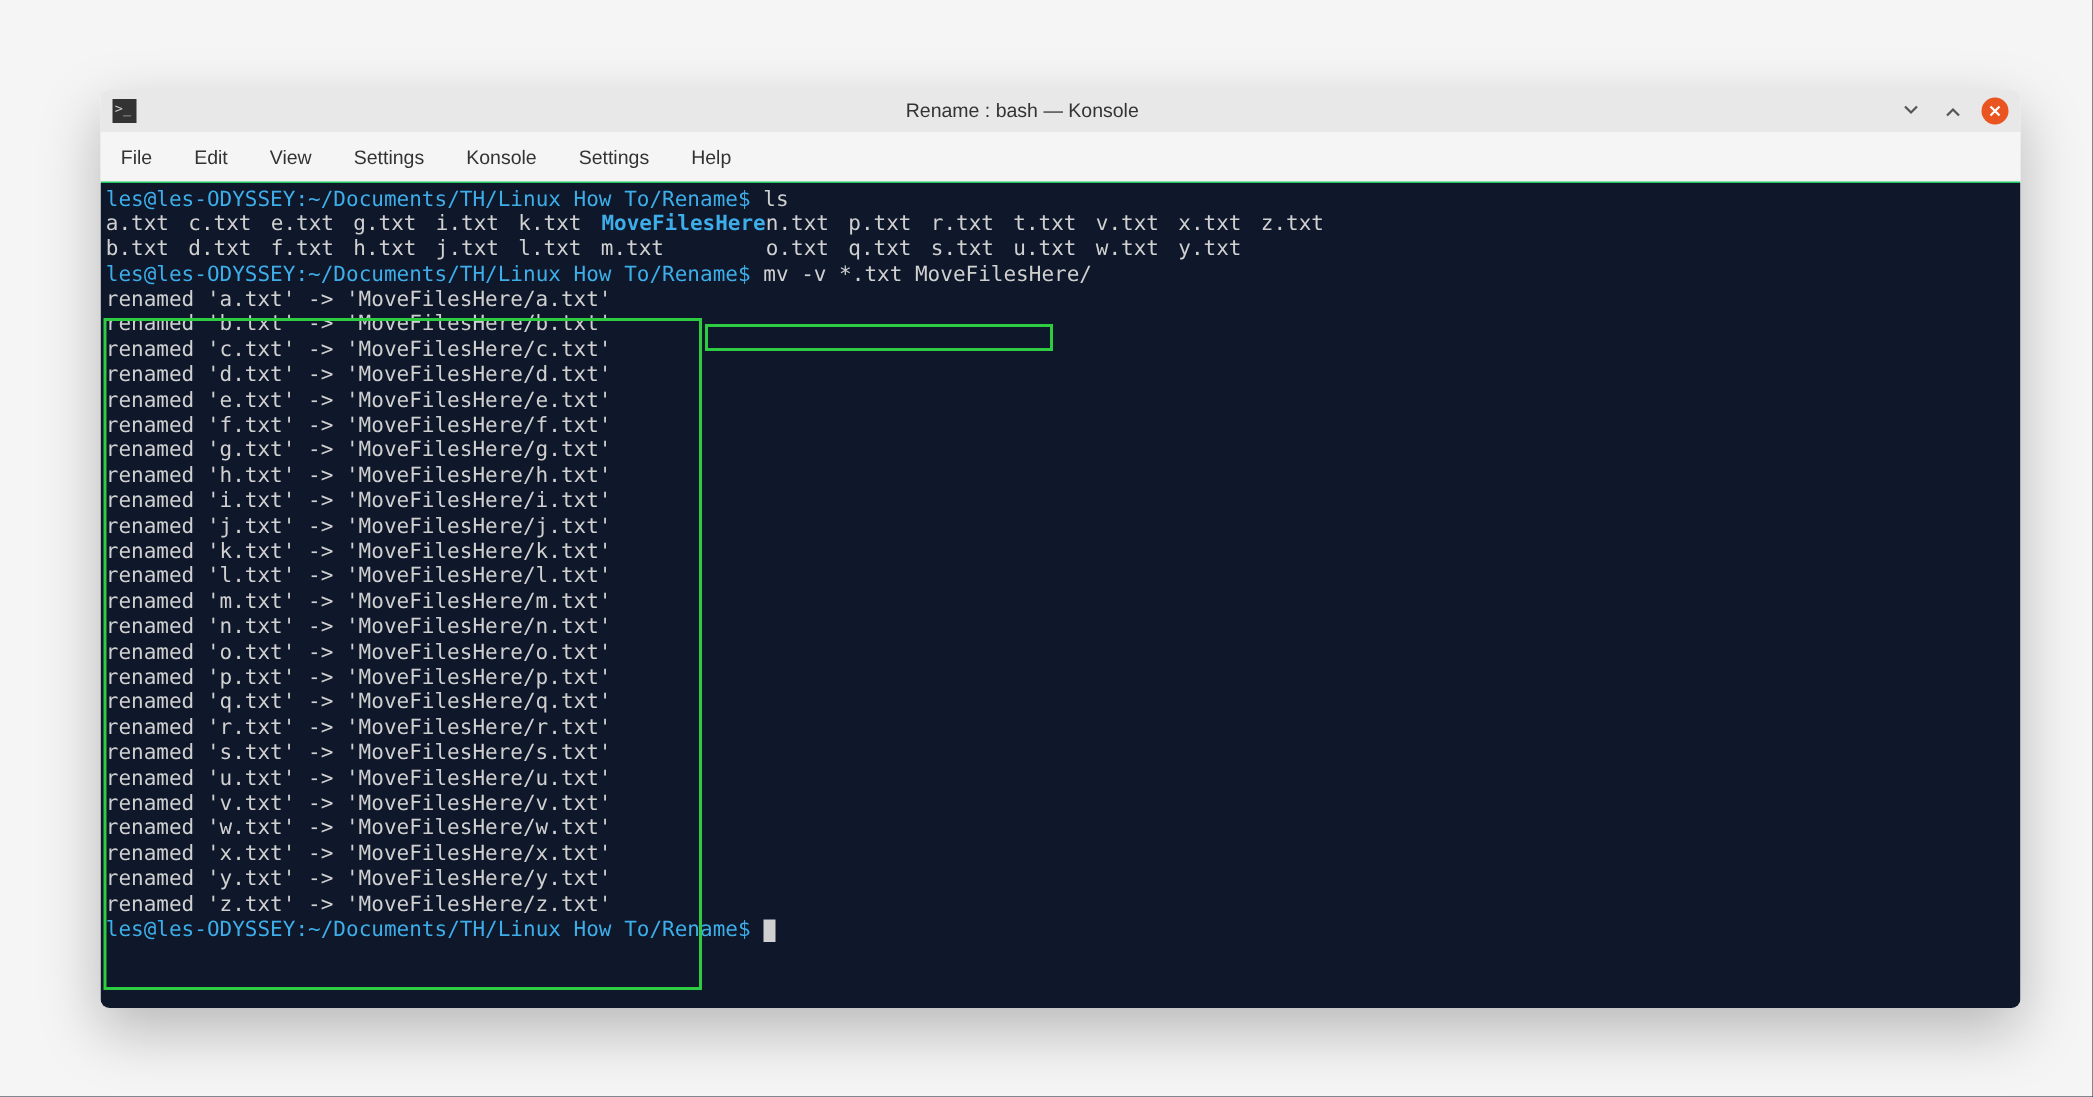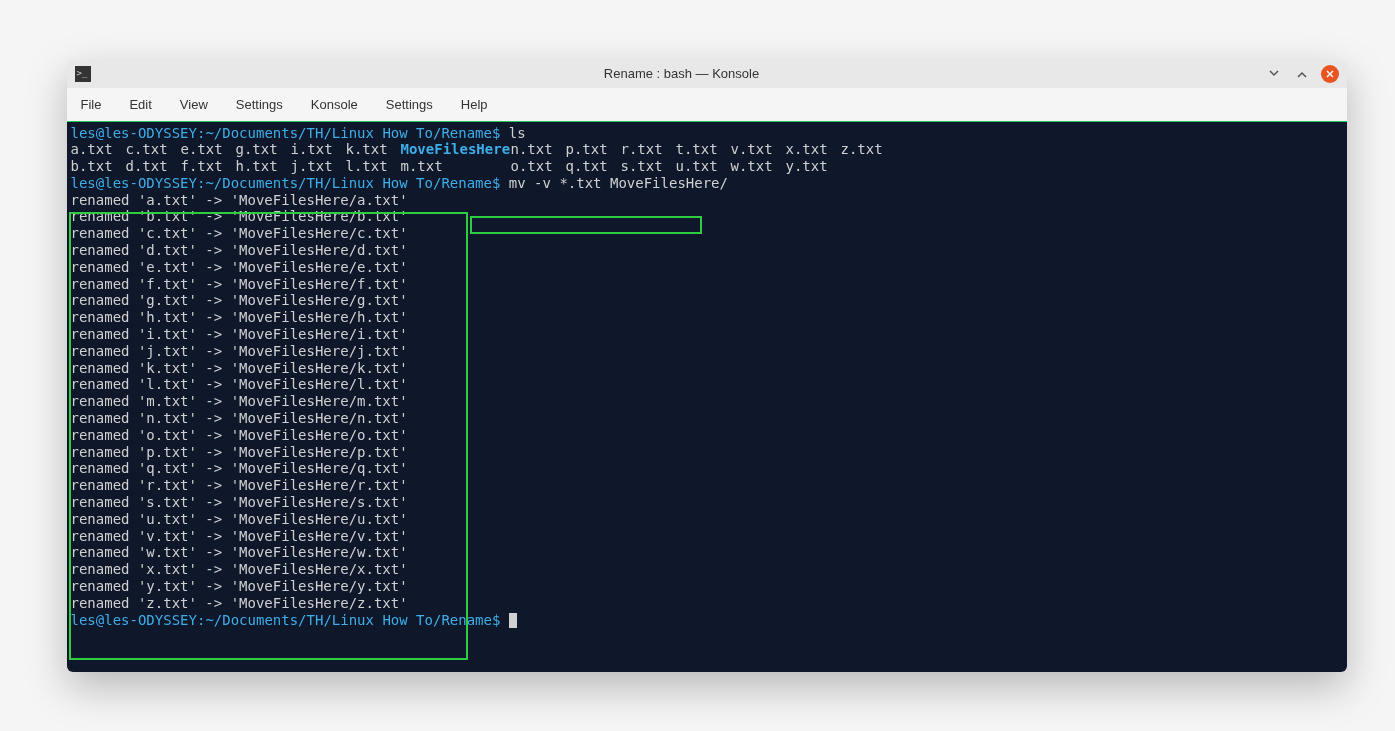--- a/index.html
+++ b/index.html
@@ -96,21 +96,21 @@
       line-height: 1.2;
       padding: 3px 4px 15px 4px;
       position: relative;
       min-height: 550px;
     }
     .line { white-space: pre; }
     .prompt-user { color: #3daee9; }
     .prompt-path { color: #3daee9; text-decoration: none; }
     .prompt-dollar { color: #3daee9; }
     .cmd { color: #d0d0d0; }
-    .dir-color { color: #3daee9; font-weight: bold; }
+    .dir-color { color: #3daee9; font-weight: bold; text-align: right; }
     .file-col { display: inline-block; width: 55px; }
     .file-col-wide { display: inline-block; width: 110px; }
     .highlight-box-green {
       position: absolute;
       border: 2px solid #2ecc40;
       pointer-events: none;
     }
     .hb1 {
       left: 2px;
       top: 90px;

